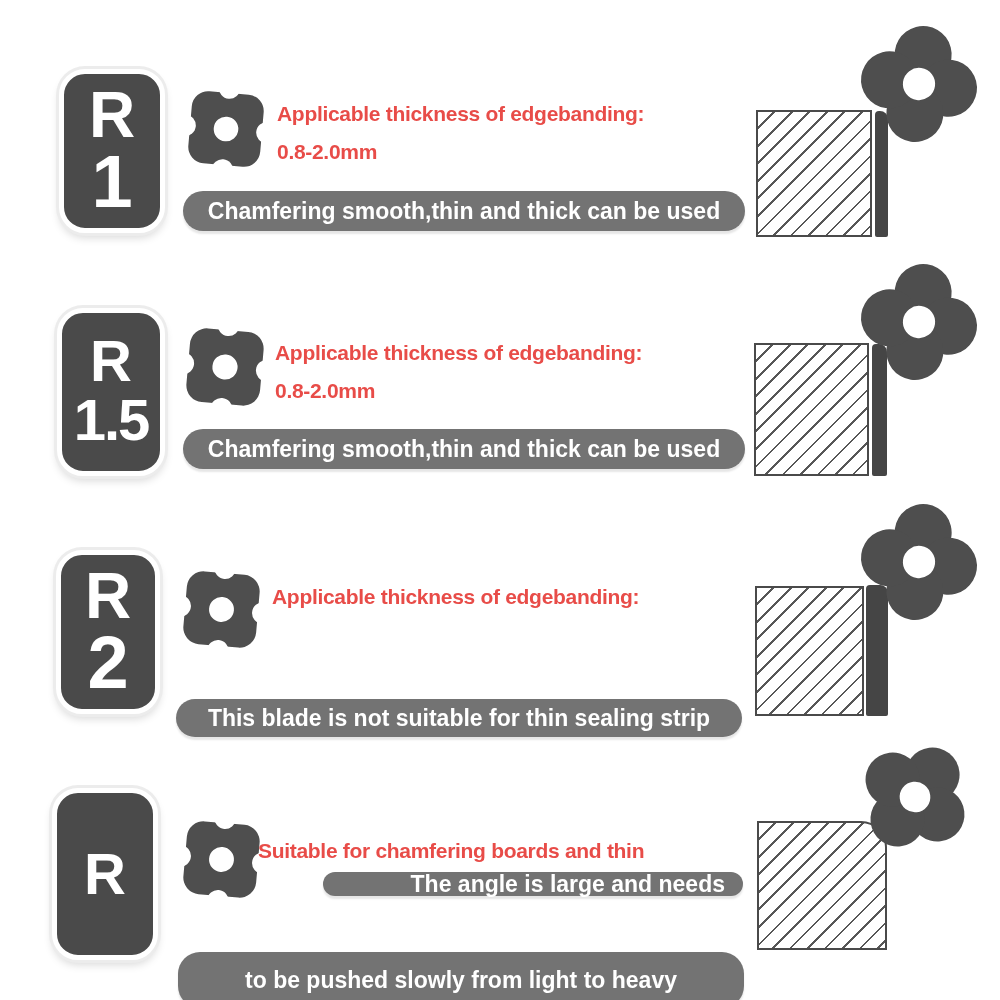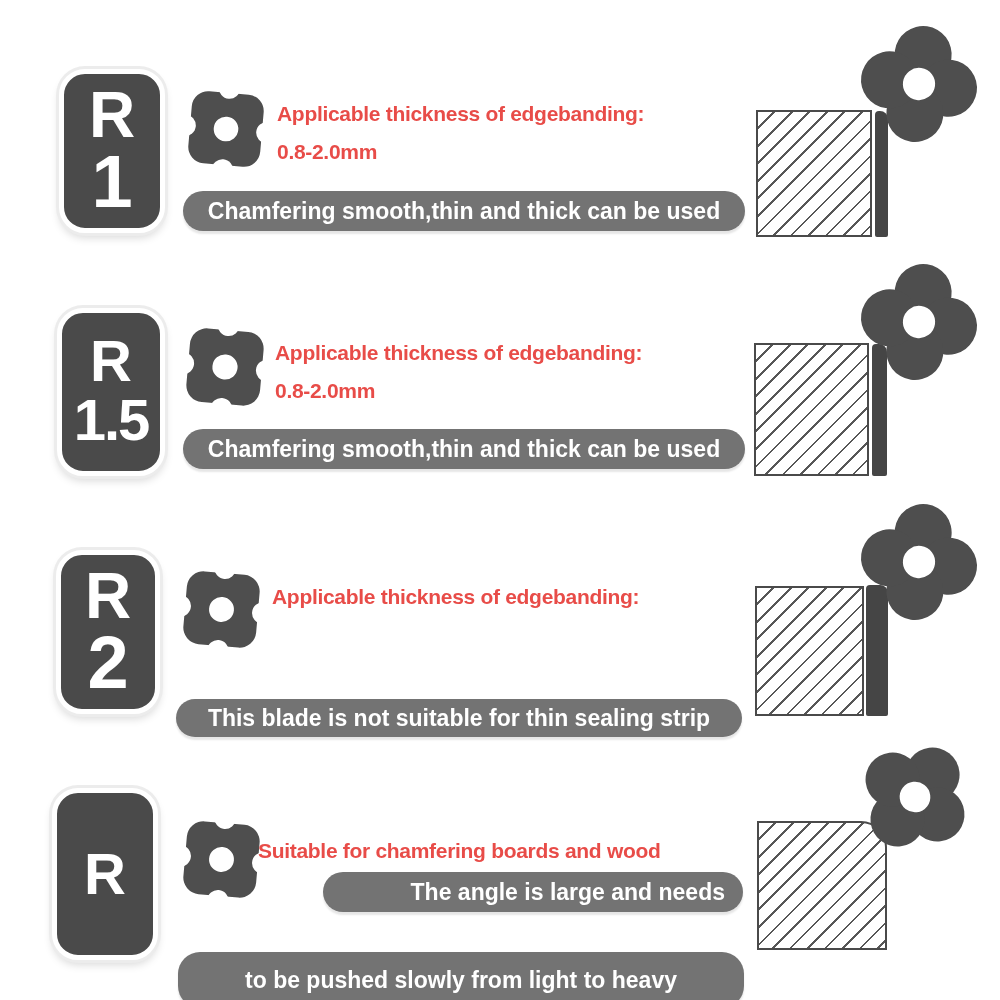--- a/index.html
+++ b/index.html
@@ -161,24 +161,24 @@
     <g fill="#ffffff">
       <circle cx="50" cy="0" r="13"></circle>
         <circle cx="100" cy="50" r="13"></circle>
       <circle cx="50" cy="100" r="13"></circle>
         <circle cx="0" cy="50" r="13"></circle>
       <circle cx="50" cy="50" r="15"></circle>
     </g>
   </svg>
 
   <div class="abs spec" style="left:258px;top:832px;">
-    <div>Suitable for chamfering boards and wood</div>
+    <div>Suitable for chamfering boards and thin</div>
   </div>
 
-  <div class="abs pill right" style="left:323px;top:872px;width:420px;height:40px;">The angle is large and needs</div>
+  <div class="abs pill right" style="left:323px;top:872px;width:420px;height:24px;">The angle is large and needs</div>
   <div class="abs pill" style="left:178px;top:952px;width:566px;height:56px;">to be pushed slowly from light to heavy</div>
 
   <div class="abs board rounded-tr" style="left:757px;top:821px;width:130px;height:129px;"></div>
   <svg class="abs" style="left:856px;top:738px;transform:rotate(38deg);" width="118" height="118" viewBox="0 0 100 100">
     <g fill="#4e4e4e">
       <circle cx="50" cy="26" r="23"></circle>
         <circle cx="74" cy="50" r="23"></circle>
       <circle cx="50" cy="74" r="23"></circle>
         <circle cx="26" cy="50" r="23"></circle>
     </g>

